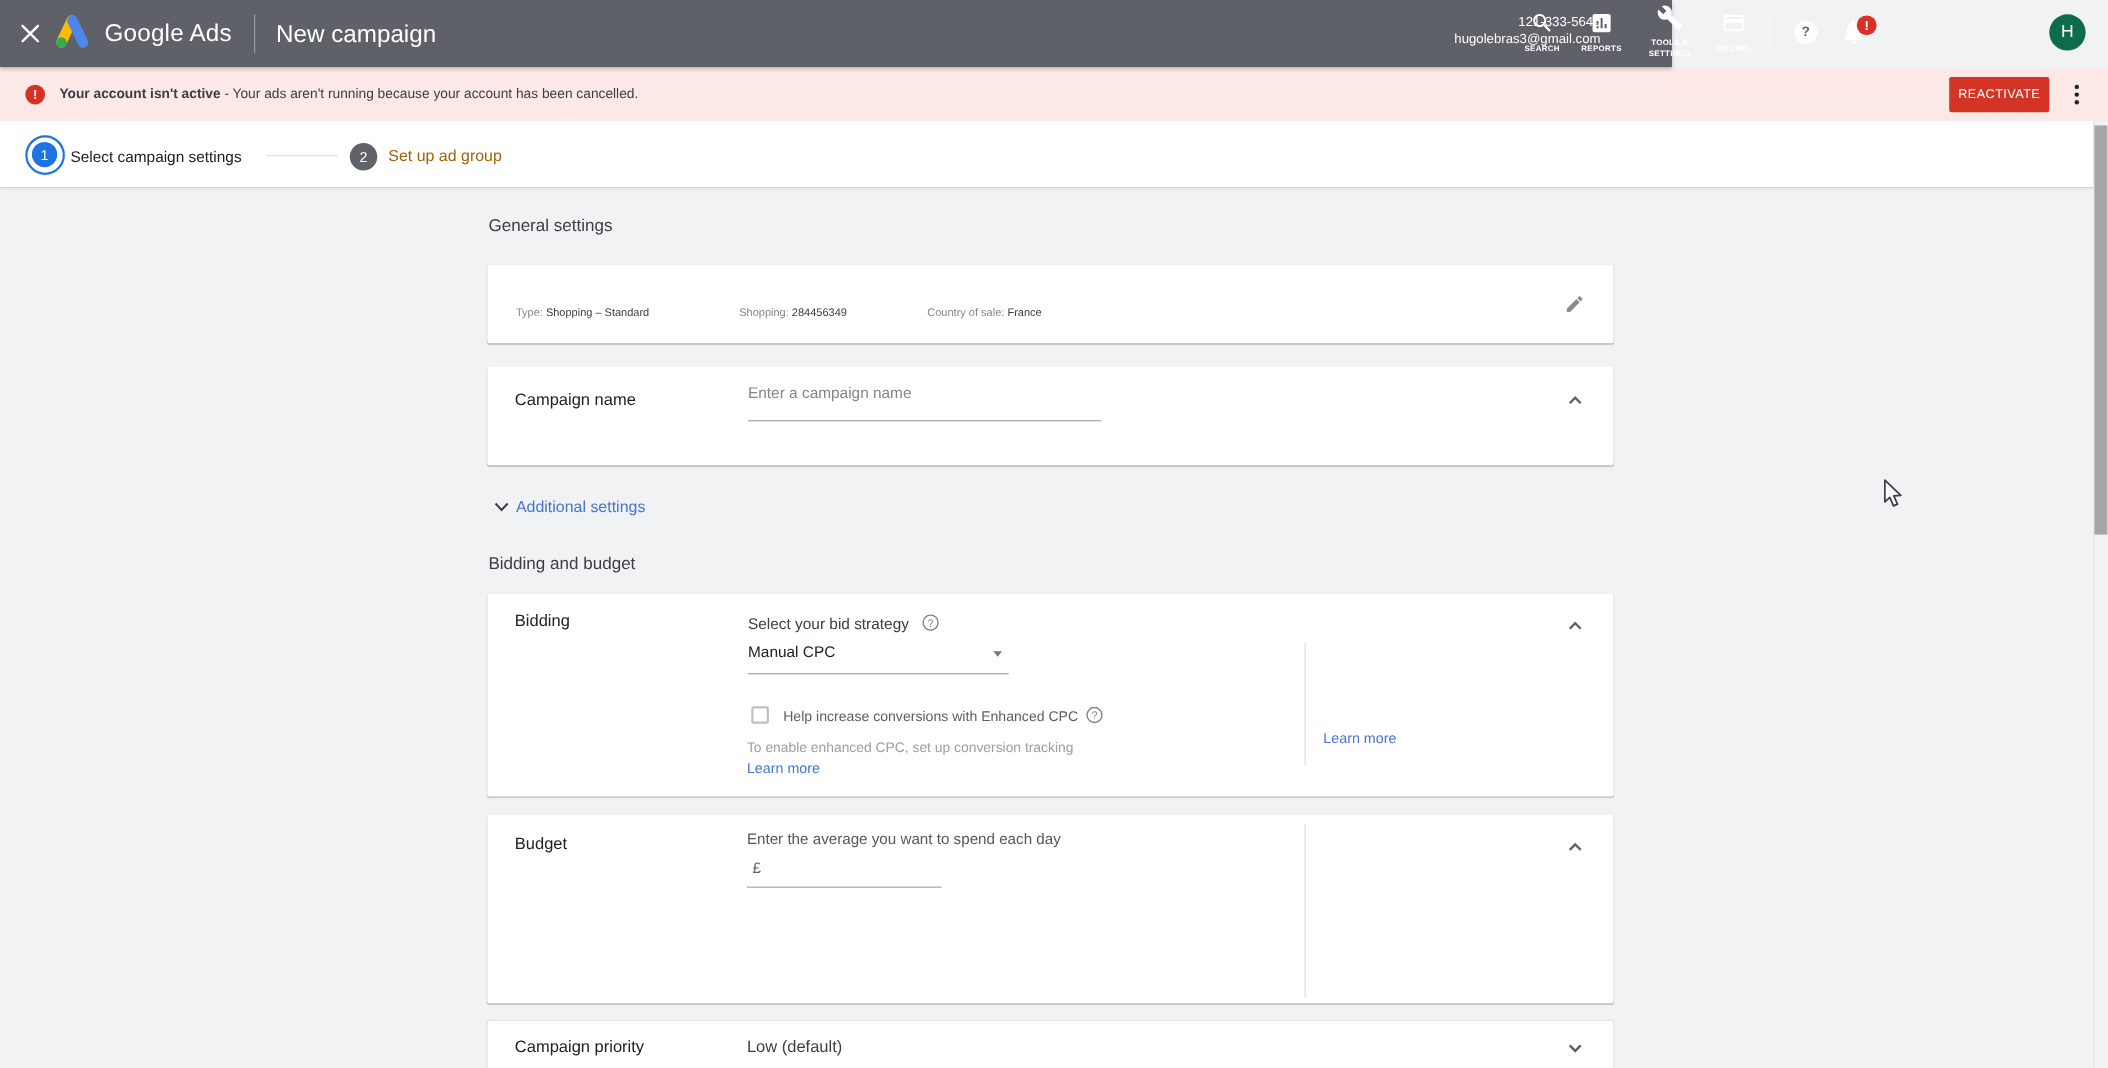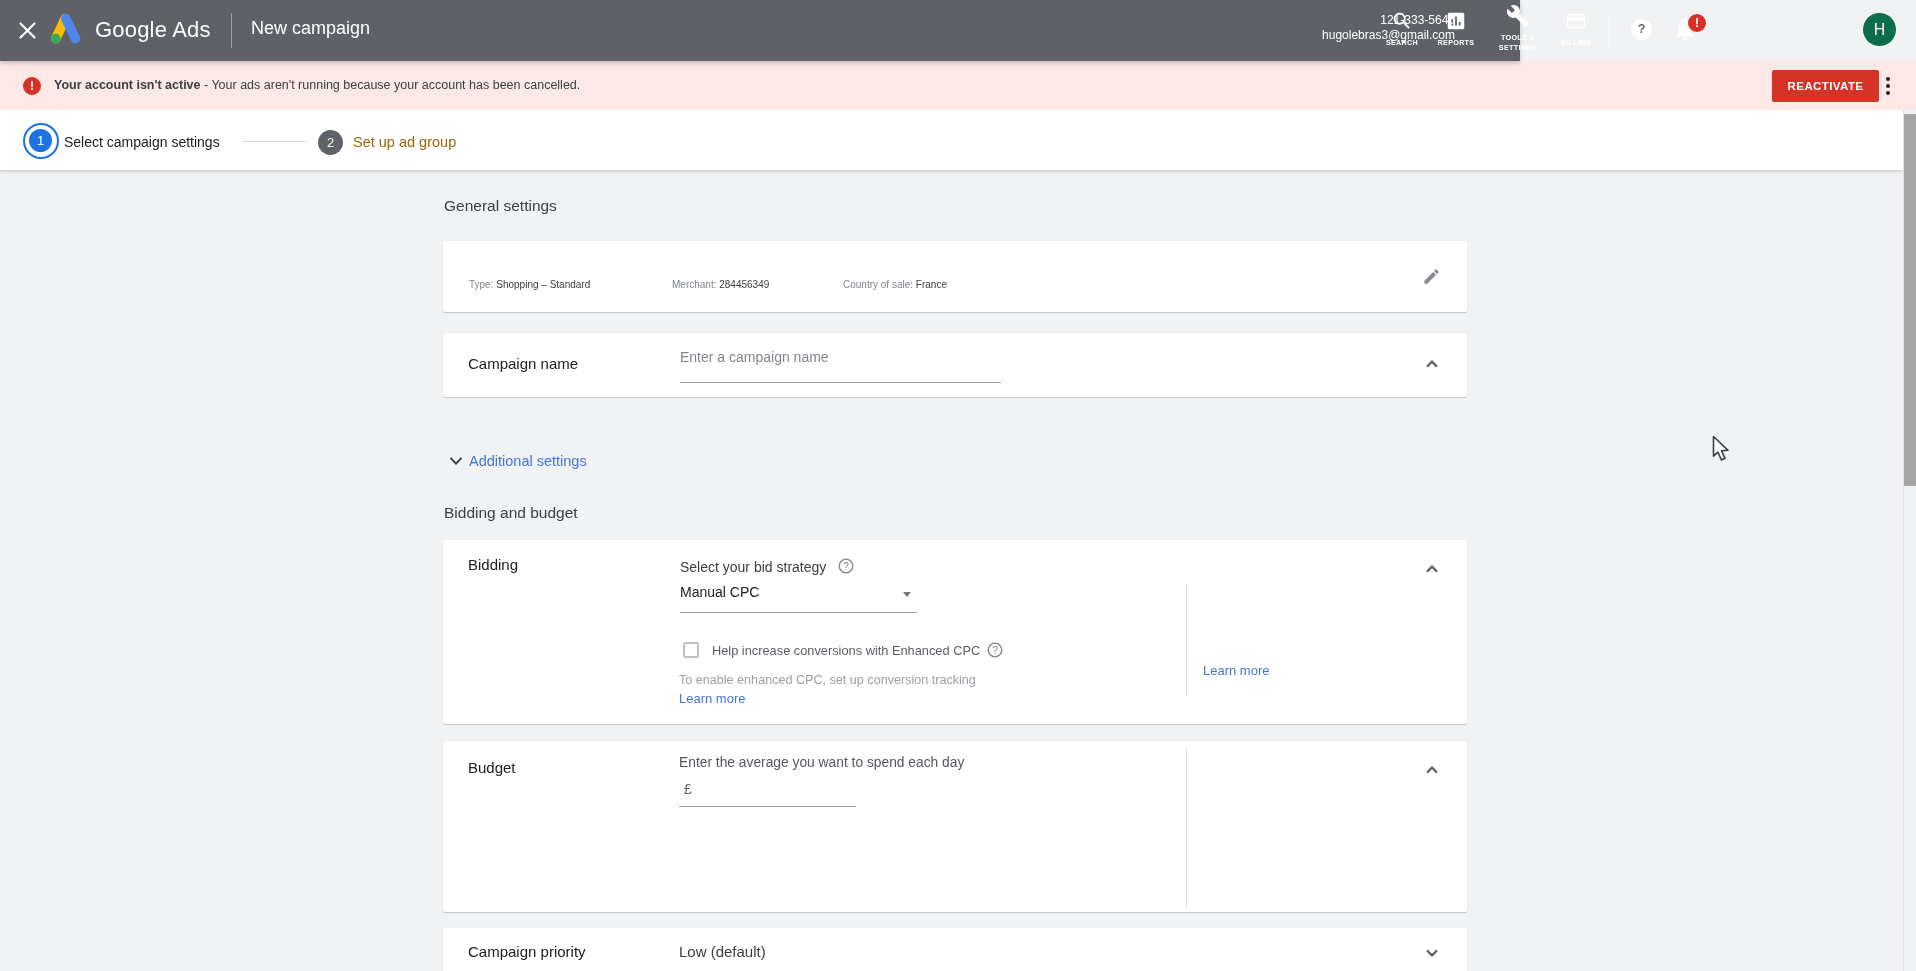--- a/index.html
+++ b/index.html
@@ -4,33 +4,33 @@
 <style>
 *{margin:0;padding:0;box-sizing:border-box}
 html,body{width:1916px;height:971px;overflow:hidden}
 body{font-family:"Liberation Sans",sans-serif;position:relative;background:#f0f2f4}
 .abs{position:absolute}
 
 .header{position:absolute;top:0;left:0;width:1520px;height:61px;background:#5e6168;box-shadow:0 2px 4px rgba(60,64,67,.28);z-index:5}
 .hdr-title{position:absolute;color:#fff;white-space:nowrap}
 .gads{left:95px;top:17px;font-size:22px;letter-spacing:.2px}
 .hdiv{position:absolute;left:231px;top:13px;width:1px;height:35px;background:#9aa0a6}
-.ncamp{left:251px;top:18px;font-size:18px}
+.ncamp{left:251px;top:18px;font-size:22px}
 .navitem{position:absolute;top:0;height:61px;color:#fff;text-align:center}
 .navlbl{font-size:7.2px;font-weight:bold;letter-spacing:.3px;color:#fff;white-space:nowrap;margin-top:2px}
 .hdiv2{position:absolute;left:1608px;top:13px;width:1px;height:33px;background:rgba(255,255,255,.45)}
 .helpc{position:absolute;left:1631px;top:19px;width:21px;height:21px;background:#fff;border-radius:50%;color:#5f6368;font-size:12.5px;font-weight:bold;text-align:center;line-height:21px}
 .badge{position:absolute;left:1688px;top:14px;width:18px;height:18px;background:#d93025;border-radius:50%;color:#fff;font-size:12px;font-weight:bold;text-align:center;line-height:18px}
 .acct{position:absolute;right:65px;top:13px;text-align:right;color:#fff;font-size:12px;line-height:15px}
 .avatar{position:absolute;left:1863px;top:13px;width:33px;height:33px;border-radius:50%;background:#0d6c4c;color:#fff;font-size:16px;text-align:center;line-height:33px}
 
 .banner{position:absolute;top:61px;left:0;width:1916px;height:49px;background:#fce8e6}
 .erricon{position:absolute;left:23px;top:77px;width:18px;height:18px;border-radius:50%;background:#d93025;color:#fff;font-size:12px;font-weight:bold;text-align:center;line-height:18px}
 .bantext{position:absolute;left:54px;top:78px;font-size:12.5px;color:#3c4043}
-.reactivate{position:absolute;left:1772px;top:70px;width:107px;height:32px;background:#d33426;border-radius:2px;color:#fff;font-size:11.5px;font-weight:bold;letter-spacing:.4px;text-align:center;line-height:32px}
+.reactivate{position:absolute;left:1772px;top:70px;width:91px;height:32px;background:#d33426;border-radius:2px;color:#fff;font-size:11.5px;font-weight:normal;letter-spacing:.4px;text-align:center;line-height:32px}
 .kebab{position:absolute;left:1886px;top:77px;width:4px;height:18px}
 .kebab i{display:block;width:4px;height:4px;border-radius:50%;background:#202124;margin-bottom:3px}
 
 .stepper{position:absolute;top:110px;left:0;width:1903px;height:61px;background:#fff;border-bottom:1px solid #d4d4d4;box-shadow:0 2px 2px rgba(0,0,0,.07)}
 .ring{position:absolute;left:23px;top:123px;width:36px;height:36px;border-radius:50%;border:2.5px solid #1d73e4}
 .ring .in{position:absolute;left:4px;top:4px;width:23px;height:23px;border-radius:50%;background:#1d73e4;color:#fff;font-size:13px;text-align:center;line-height:23px}
 .st1{position:absolute;left:64px;top:134px;font-size:14px;font-weight:normal;color:#202124}
 .stline{position:absolute;left:242px;top:141px;width:65px;height:1px;background:#dadce0}
 .c2{position:absolute;left:318px;top:130px;width:25px;height:25px;border-radius:50%;background:#5f6368;color:#fff;font-size:13px;text-align:center;line-height:25px}
 .st2{position:absolute;left:353px;top:134px;font-size:14.5px;color:#a16207}
@@ -121,28 +121,28 @@
   </div>
 <div class="st1">Select campaign settings</div>
 <div class="stline"></div>
 <div class="c2">2</div>
 <div class="st2">Set up ad group</div>
 
 <div class="sechead" style="top:196.5px">General settings</div>
 
 <div class="card" style="top:241px;height:71px">
   <div class="row1"><span class="gray">Type:</span> <span class="dark">Shopping – Standard</span></div>
-  <div class="row1" style="left:229px"><span class="gray">Merchant:</span> <span class="dark">284456349</span></div>
+  <div class="row1" style="left:229px"><span class="gray">Shopping:</span> <span class="dark">284456349</span></div>
   <div class="row1" style="left:400px"><span class="gray">Country of sale:</span> <span class="dark">France</span></div>
   <svg class="abs" style="left:979px;top:26px" width="19" height="19" viewBox="0 0 24 24">
       <path fill="#878c91" d="M3 17.25V21h3.75L17.81 9.94l-3.75-3.75L3 17.25zM20.71 7.04c.39-.39.39-1.02 0-1.41l-2.34-2.34c-.39-.39-1.02-.39-1.41 0l-1.83 1.83 3.75 3.75 1.83-1.83z"></path>
     </svg>
 </div>
 
-<div class="card" style="top:333px;height:64px">
+<div class="card" style="top:333px;height:90px">
   <div class="lbl" style="top:21.5px">Campaign name</div>
   <div class="abs gray" style="left:237px;top:16px;font-size:14px">Enter a campaign name</div>
   <div class="underline" style="left:237px;top:49px;width:321px"></div>
   <svg class="chev" style="left:983px;top:26px" width="12" height="9" viewBox="0 0 12 9">
       <path d="M1 7.6 L6 2.6 L11 7.6" stroke="#5f6368" stroke-width="2.2" fill="none"></path>
     </svg>
 </div>
 
 <svg class="abs" style="left:449px;top:456px" width="14" height="10" viewBox="0 0 14 10">
     <path d="M1.5 1.8 L7 7.6 L12.5 1.8" stroke="#3c4043" stroke-width="1.9" fill="none"></path>

